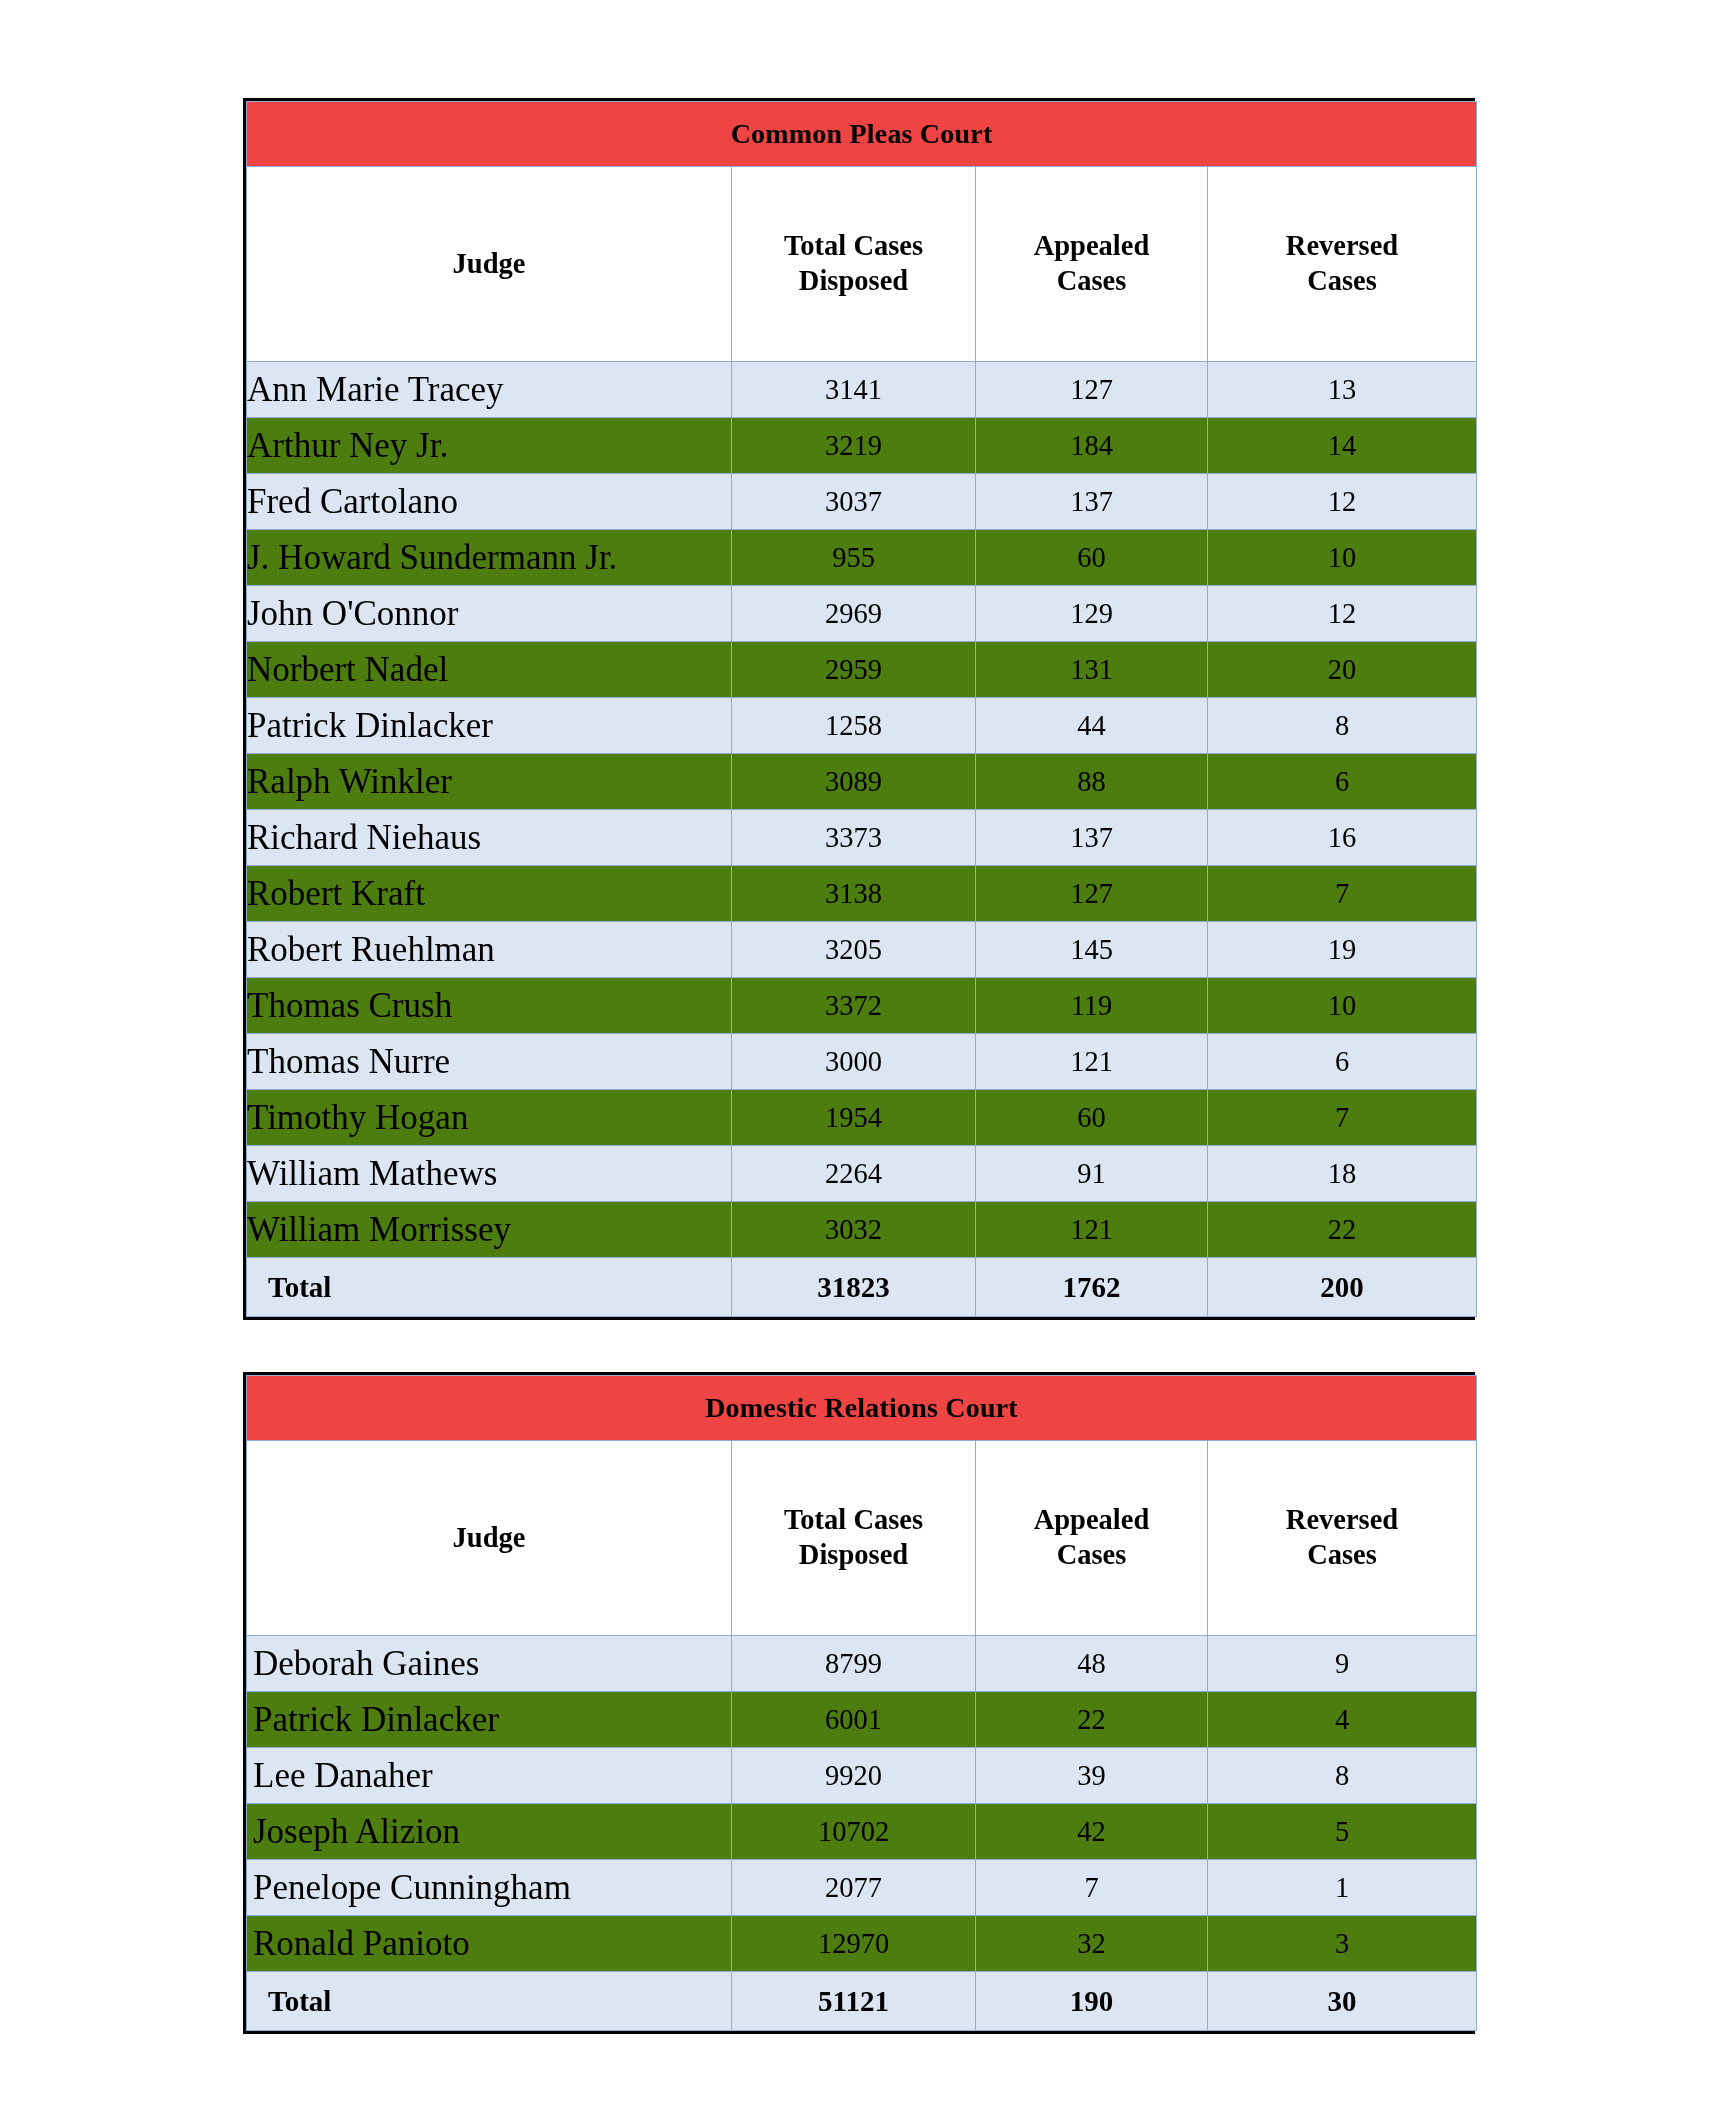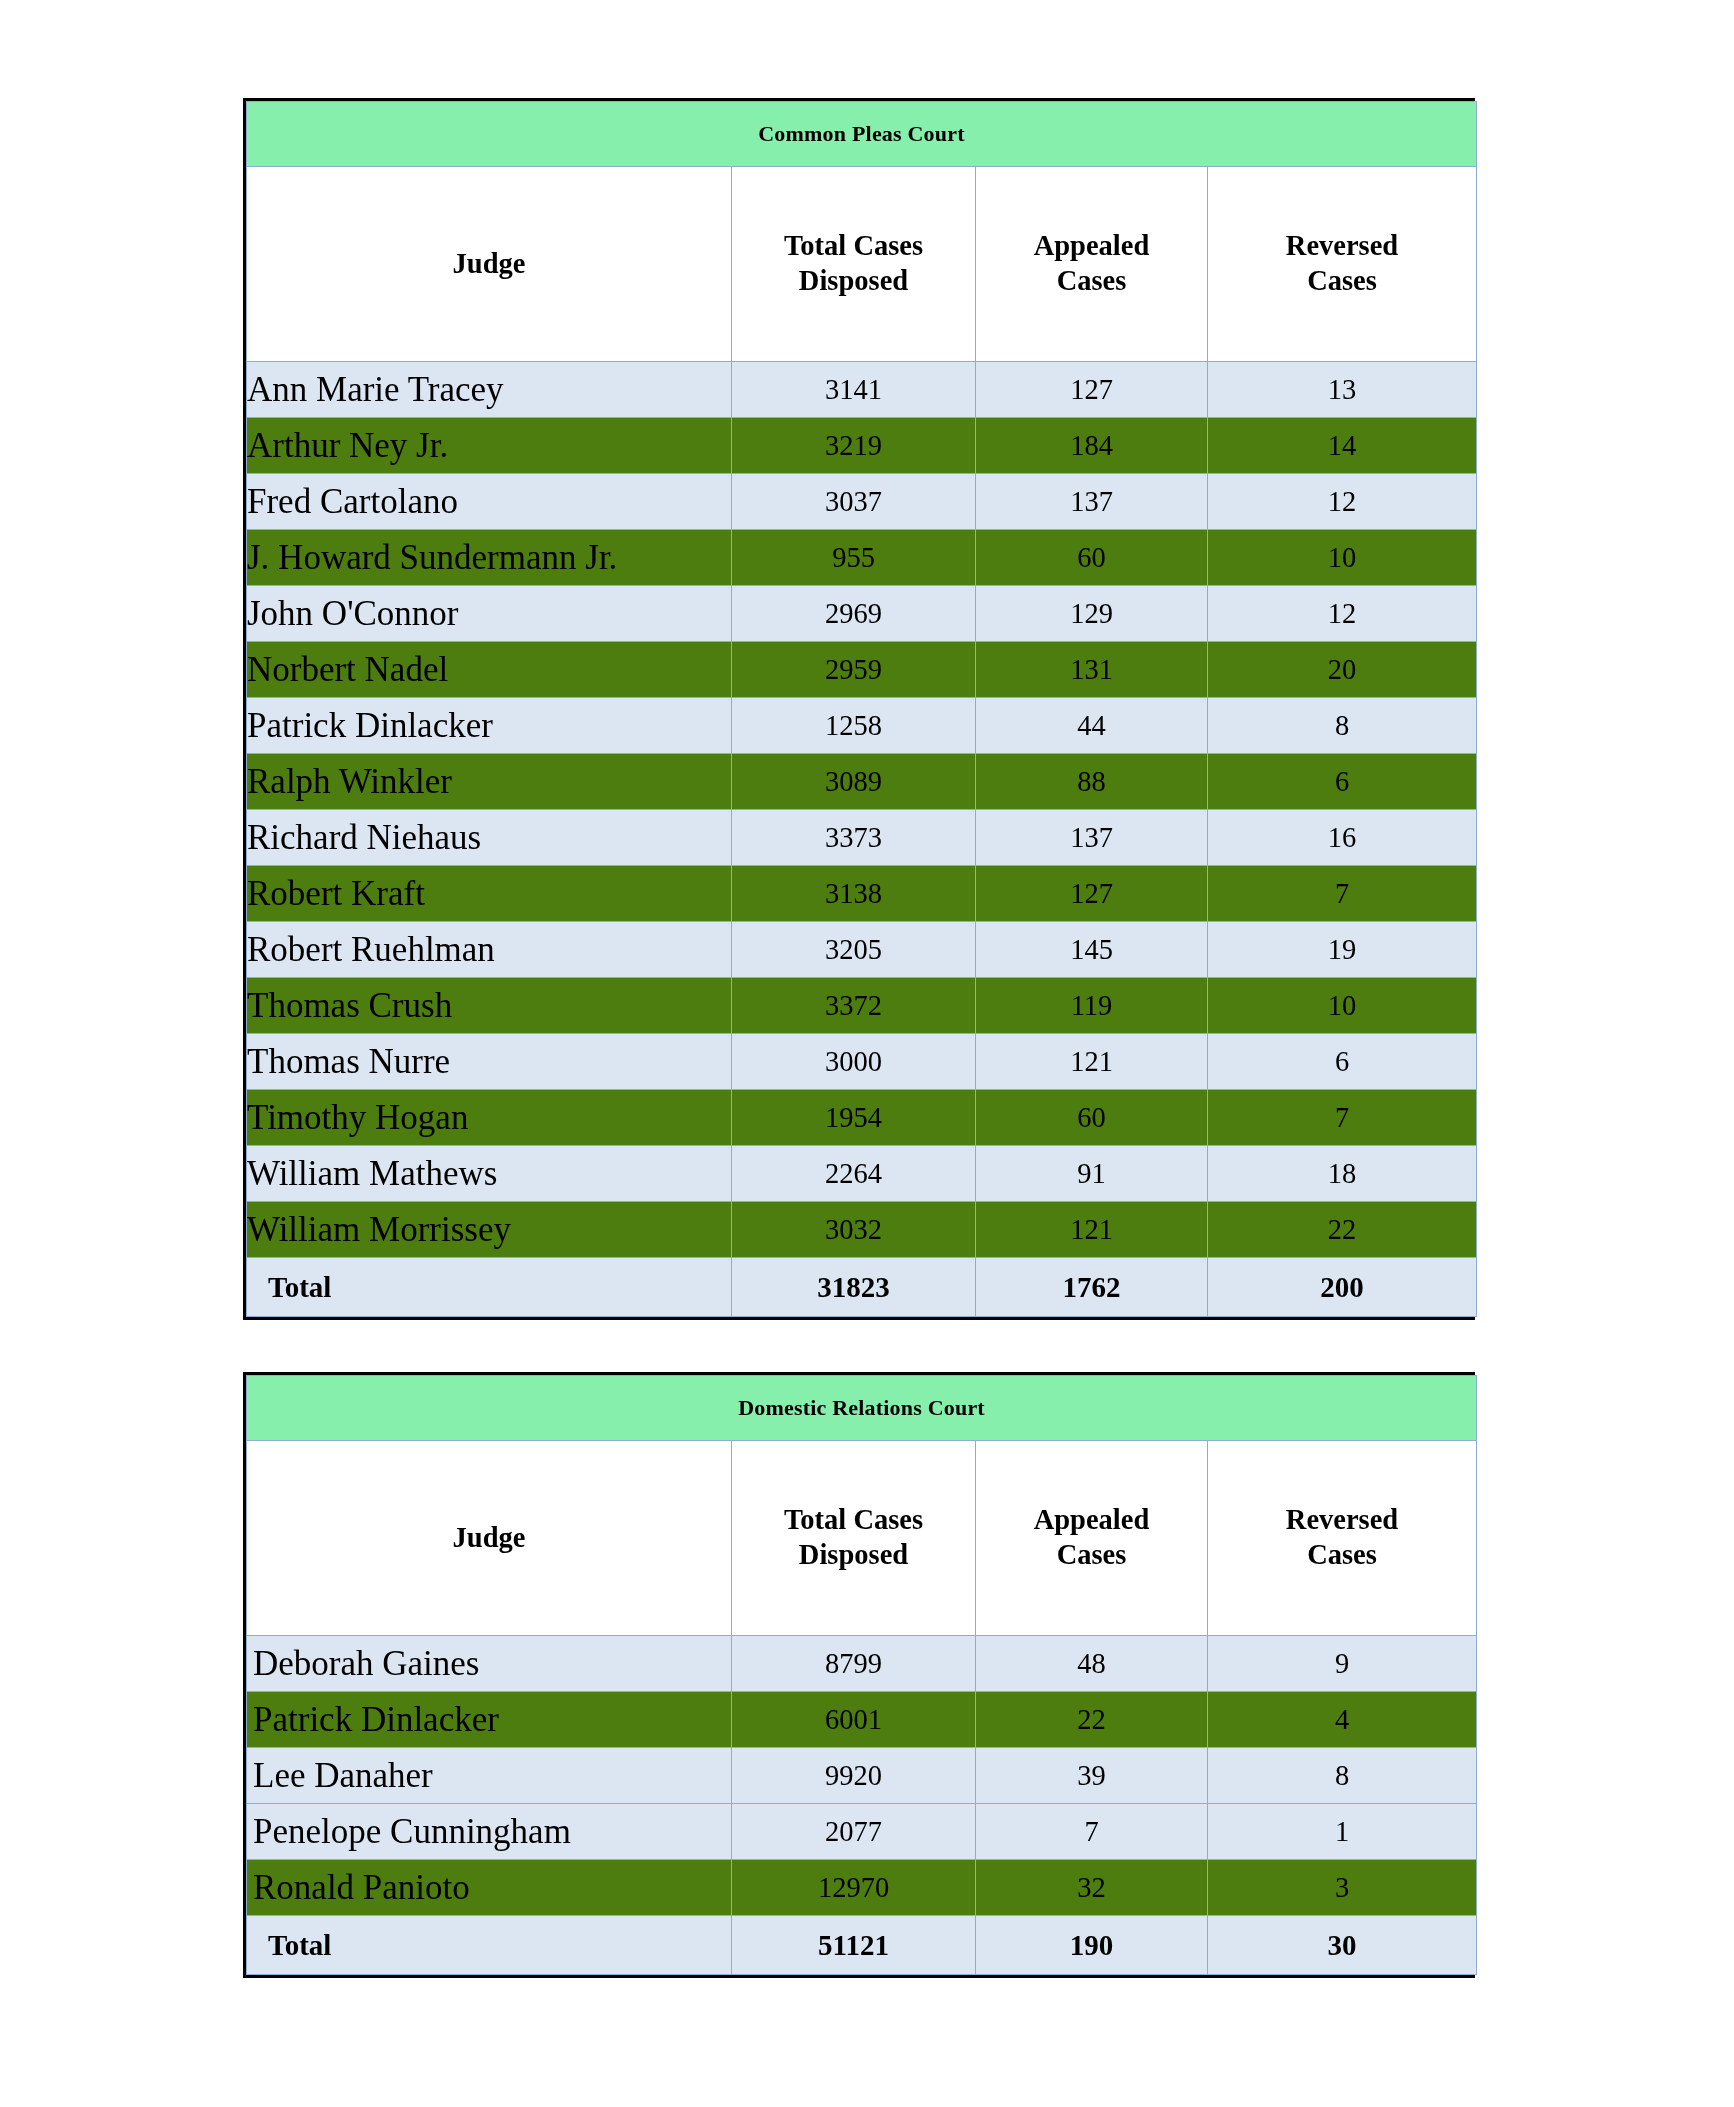--- a/index.html
+++ b/index.html
@@ -39,24 +39,24 @@
     box-sizing: border-box;
     padding: 0;
   }
 
   
   .table-wrap {
     border: 3.3px solid #000000;
   }
 
   .title-cell {
-    background: #86efac;
+    background: #ef4444;
     text-align: center;
     font-weight: bold;
-    font-size: 22px;
+    font-size: 28px;
     height: 65px;
     letter-spacing: 0.2px;
   }
 
   .head-cell {
     background: #ffffff;
     text-align: center;
     font-weight: bold;
     font-size: 28.5px;
     height: 195px;
@@ -295,20 +295,26 @@
           <td class="row-num">6001</td>
           <td class="row-num">22</td>
           <td class="row-num">4</td>
         </tr>
         <tr class="shade">
           <td class="row-judge indent-less">Lee Danaher</td>
           <td class="row-num">9920</td>
           <td class="row-num">39</td>
           <td class="row-num">8</td>
         </tr>
+        <tr class="plain">
+          <td class="row-judge indent-less">Joseph Alizion</td>
+          <td class="row-num">10702</td>
+          <td class="row-num">42</td>
+          <td class="row-num">5</td>
+        </tr>
         <tr class="shade">
           <td class="row-judge indent-less">Penelope Cunningham</td>
           <td class="row-num">2077</td>
           <td class="row-num">7</td>
           <td class="row-num">1</td>
         </tr>
         <tr class="plain">
           <td class="row-judge indent-less">Ronald Panioto</td>
           <td class="row-num">12970</td>
           <td class="row-num">32</td>

